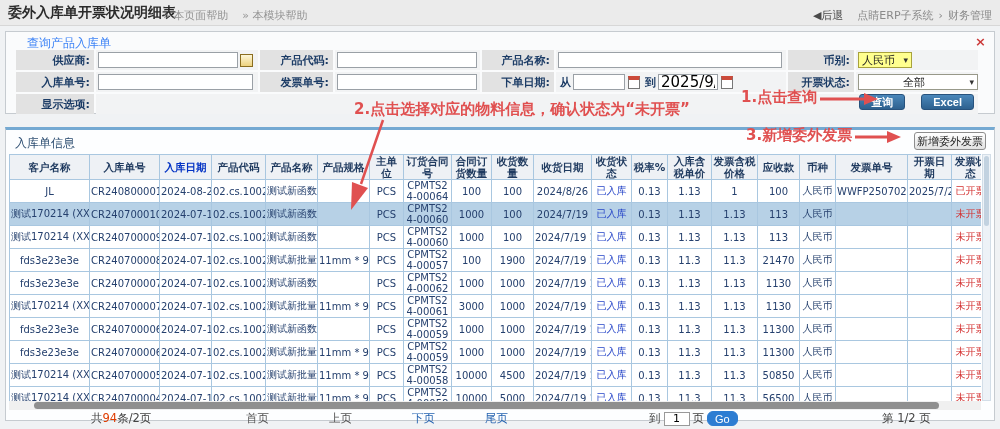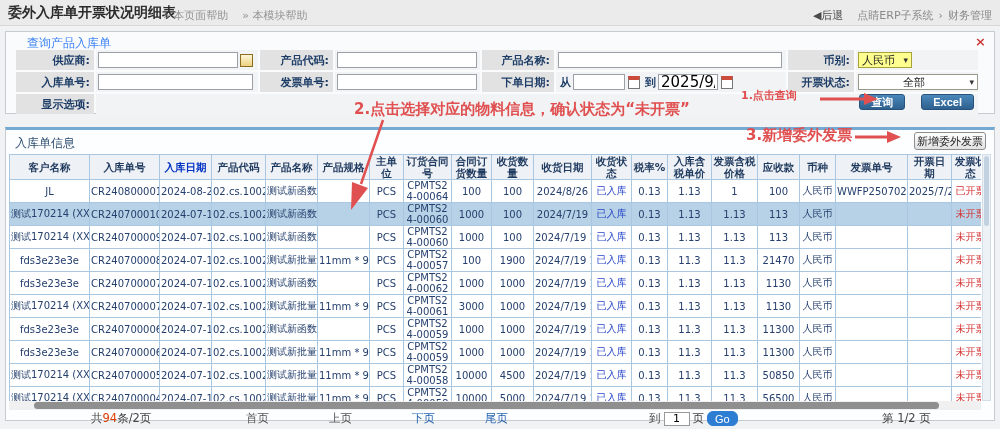--- a/index.html
+++ b/index.html
@@ -61,21 +61,21 @@
   .pg-prev  { left:323px; color:#555; cursor:pointer; }
   .pg-next  { left:406px; color:#2563b0; cursor:pointer; }
   .pg-last  { left:479px; color:#2563b0; cursor:pointer; }
   .pg-goto  { left:643px; display:flex; align-items:center; gap:3px; }
   .pg-goto input { width:26px; height:14px; border:1px solid #999; text-align:center; font-size:11px; font-family:inherit; }
   .go-btn { height:15px; padding:0 7px; font-size:11px; color:#fff; background:#2d7dd2; border:1px solid #2d7dd2; border-radius:6px; cursor:pointer; line-height:14px; }
   .pg-info { left:876px; }
 
   
   .ann { position:absolute; color:#e05050; font-weight:bold; z-index:20; white-space:nowrap; }
-  .ann1 { left:741px; top:88px; font-size:11px; }
+  .ann1 { left:741px; top:88px; font-size:15px; }
   .ann2 { left:354px; top:100px; font-size:15px; }
   .ann3 { left:746px; top:126px; font-size:15px; }
   svg.arrow { position:absolute; z-index:20; overflow:visible; }
 </style>
 </head>
 <body>
 
 <div class="page">
 
   <div class="topbar">

